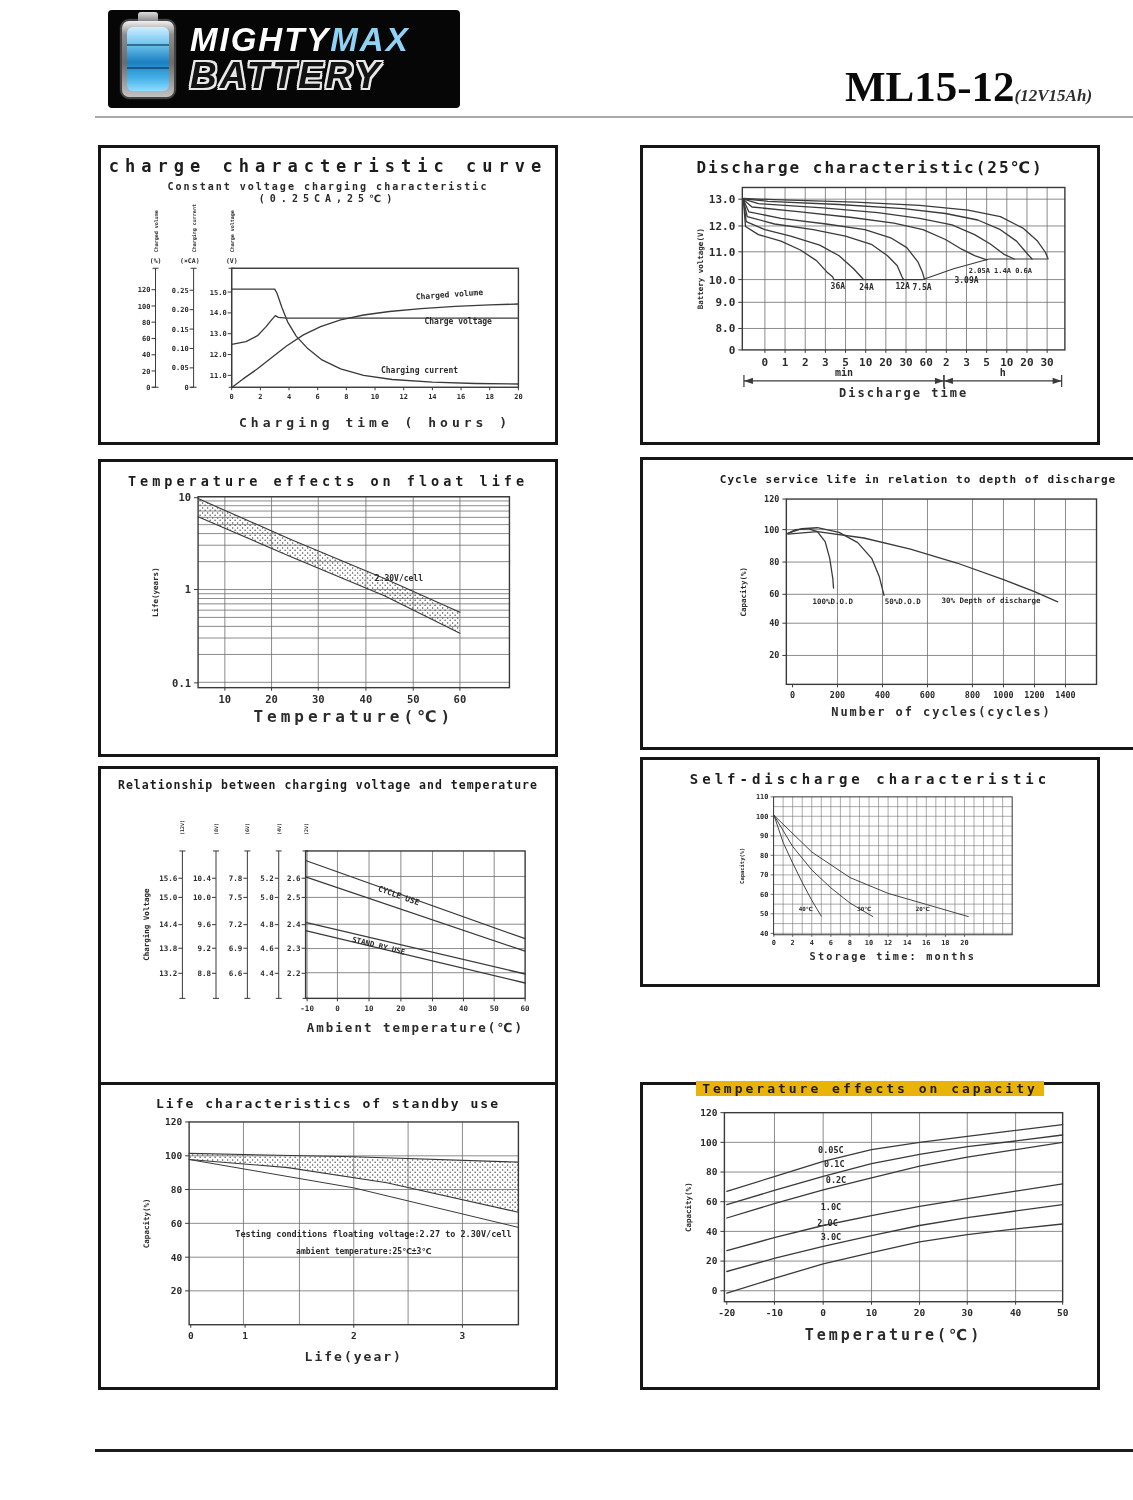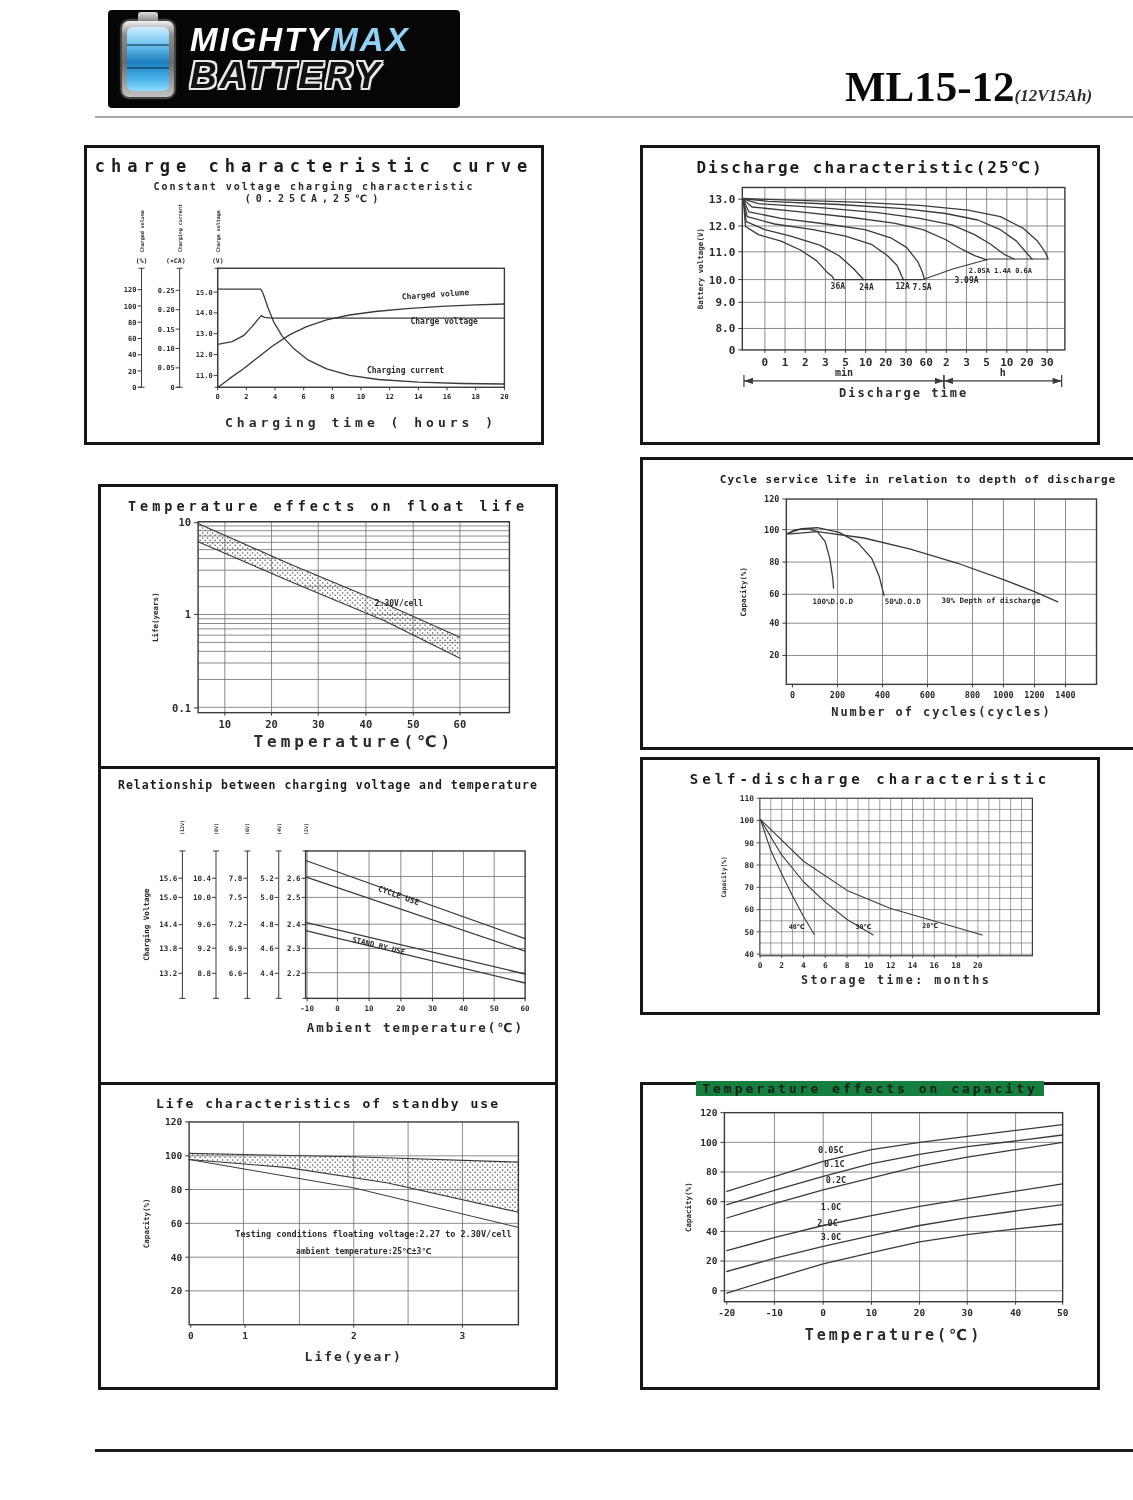--- a/index.html
+++ b/index.html
@@ -36,21 +36,21 @@
   .ps{font-weight:bold;text-align:center;color:#2a2a2a;white-space:nowrap;}
   .p1 .pt{font-size:17px;letter-spacing:6px;margin-top:8px;}
   .p1 .ps{font-size:10px;letter-spacing:2px;margin-top:5px;}
   .p1 .ps2{font-size:10px;letter-spacing:5px;margin-top:1px;}
   .p2 .pt{font-size:16px;letter-spacing:2px;margin-top:10px;}
   .p3 .pt{font-size:13.5px;letter-spacing:4px;margin-top:11px;}
   .p4 .pt{font-size:11px;letter-spacing:1px;margin-top:13px;}
   .p5 .pt{font-size:11.5px;letter-spacing:1px;margin-top:9px;}
   .p6 .pt{font-size:14px;letter-spacing:4px;margin-top:11px;}
   .p7 .pt{font-size:13px;letter-spacing:2px;margin-top:11px;}
-  .p8 .pt{font-size:13px;letter-spacing:3px;margin-top:-4px;background:#15803d;padding:0 6px;z-index:2;}
+  .p8 .pt{font-size:13px;letter-spacing:3px;margin-top:-4px;background:#eab308;padding:0 6px;z-index:2;}
   svg{display:block;}
   svg text{font-weight:700;fill:#2b2b2b;font-family:"DejaVu Sans Mono","DejaVu Sans",monospace;}
 </style>
 </head>
 <body>
 
 <div class="page">
 
   <div class="logo">
     <div class="batt">
@@ -59,21 +59,21 @@
       <div class="batt-sep2"></div>
     </div>
     <div class="brand">
       <div class="brand-l1"><span>MIGHTY</span><span class="max">MAX</span></div>
       <div class="brand-l2">BATTERY</div>
     </div>
   </div>
   <div class="model"><span>ML15-12</span><span class="spec">(12V15Ah)</span></div>
   <div class="hdr-rule"></div>
 
-  <div class="panel p1" style="left:84px;top:145px;width:460px;height:300px">
+  <div class="panel p1" style="left:98px;top:145px;width:460px;height:300px">
     <div class="pt">charge characteristic curve</div>
     <div class="ps">Constant voltage charging characteristic</div>
     <div class="ps ps2">(0.25CA,25℃)</div>
     <svg id="cv0" viewBox="0 0 448 238" width="448" height="238">
         <rect x="127.67999999999999" y="64.26" width="286.72" height="118.99999999999999" fill="none" stroke="#3a3a3a" stroke-width="1.4"></rect>
         <line x1="51.52" y1="64.26" x2="51.52" y2="183.26" stroke="#3a3a3a" stroke-width="1"></line>
         <line x1="48.52" y1="64.26" x2="54.52" y2="64.26" stroke="#3a3a3a" stroke-width="1"></line>
         <line x1="48.52" y1="183.26" x2="54.52" y2="183.26" stroke="#3a3a3a" stroke-width="1"></line>
         <line x1="47.52" y1="85.68" x2="51.52" y2="85.68" stroke="#3a3a3a" stroke-width="1"></line>
         <text x="46.52" y="88.28" font-size="7" text-anchor="end">120</text>
@@ -249,21 +249,21 @@
         <line x1="297.91999999999996" y1="197.92000000000002" x2="297.91999999999996" y2="209.92000000000002" stroke="#3a3a3a" stroke-width="1.2"></line>
         <line x1="415.6544" y1="197.92000000000002" x2="415.6544" y2="209.92000000000002" stroke="#3a3a3a" stroke-width="1.2"></line>
         <polygon points="297.91999999999996,203.92000000000002 306.91999999999996,200.72000000000003 306.91999999999996,207.12" fill="#3a3a3a"></polygon>
         <polygon points="415.6544,203.92000000000002 406.6544,200.72000000000003 406.6544,207.12" fill="#3a3a3a"></polygon>
         <text x="356.7872" y="198.92000000000002" font-size="10" text-anchor="middle">h</text>
         <text x="257.6" y="219.92000000000002" font-size="12" text-anchor="middle" letter-spacing="2">Discharge time</text>
         <text font-size="7.5" text-anchor="middle" transform="translate(57.344 91.7) rotate(-90)">Battery voltage(V)</text>
       </svg>
   </div>
 
-  <div class="panel p3" style="left:98px;top:484px;width:460px;height:298px">
+  <div class="panel p3" style="left:98px;top:459px;width:460px;height:298px">
     <div class="pt">Temperature effects on float life</div>
     <svg id="cv2" viewBox="0 0 448 258" width="448" height="258">
         <defs>
           <pattern id="dp20" width="5" height="5" patternUnits="userSpaceOnUse">
             <circle cx="1.1" cy="1.3" r="0.75" fill="#4d4d4d"></circle>
             <circle cx="3.6" cy="3.9" r="0.75" fill="#4d4d4d"></circle>
           </pattern>
         </defs>
         <polygon points="94.1,9.6 187.5,50.7 280.9,89.8 355.9,123.2 355.9,144.2 280.9,107.0 187.5,67.9 94.1,27.8" fill="url(#dp20)"></polygon>
         <line x1="120.85696" y1="7.739999999999999" x2="120.85696" y2="198.66" stroke="#6f6f6f" stroke-width="0.8"></line>
@@ -479,21 +479,21 @@
         <polyline points="201.6,84.8 421.1,159.2" fill="none" stroke="#3a3a3a" stroke-width="1.3" stroke-linejoin="round" stroke-linecap="round"></polyline>
         <polyline points="201.6,130.4 421.1,182.0" fill="none" stroke="#3a3a3a" stroke-width="1.3" stroke-linejoin="round" stroke-linecap="round"></polyline>
         <polyline points="201.6,138.6 421.1,191.0" fill="none" stroke="#3a3a3a" stroke-width="1.3" stroke-linejoin="round" stroke-linecap="round"></polyline>
         <text font-size="8" text-anchor="middle" fill="#2b2b2b" transform="translate(293.8 106.1) rotate(20)">CYCLE USE</text>
         <text font-size="7.5" text-anchor="middle" fill="#2b2b2b" transform="translate(274.0 156.2) rotate(14)">STAND BY USE</text>
         <text x="311.36" y="240.36" font-size="12.5" text-anchor="middle" letter-spacing="2">Ambient temperature(℃)</text>
         <text font-size="7.5" text-anchor="middle" transform="translate(44.800000000000004 132.66) rotate(-90)">Charging Voltage</text>
       </svg>
   </div>
 
-  <div class="panel p6" style="left:640px;top:757px;width:460px;height:258px">
+  <div class="panel p6" style="left:640px;top:757px;width:460px;height:230px">
     <div class="pt">Self-discharge characteristic</div>
     <svg id="cv5" viewBox="0 0 448 270" width="448" height="270">
         <line x1="104.92159999999998" y1="13.5" x2="104.92159999999998" y2="202.5" stroke="#6f6f6f" stroke-width="0.8"></line>
         <line x1="118.00319999999999" y1="13.5" x2="118.00319999999999" y2="202.5" stroke="#6f6f6f" stroke-width="0.8"></line>
         <line x1="131.08479999999997" y1="13.5" x2="131.08479999999997" y2="202.5" stroke="#6f6f6f" stroke-width="0.8"></line>
         <line x1="144.1664" y1="13.5" x2="144.1664" y2="202.5" stroke="#6f6f6f" stroke-width="0.8"></line>
         <line x1="157.248" y1="13.5" x2="157.248" y2="202.5" stroke="#6f6f6f" stroke-width="0.8"></line>
         <line x1="170.32959999999997" y1="13.5" x2="170.32959999999997" y2="202.5" stroke="#6f6f6f" stroke-width="0.8"></line>
         <line x1="183.4112" y1="13.5" x2="183.4112" y2="202.5" stroke="#6f6f6f" stroke-width="0.8"></line>
         <line x1="196.4928" y1="13.5" x2="196.4928" y2="202.5" stroke="#6f6f6f" stroke-width="0.8"></line>

